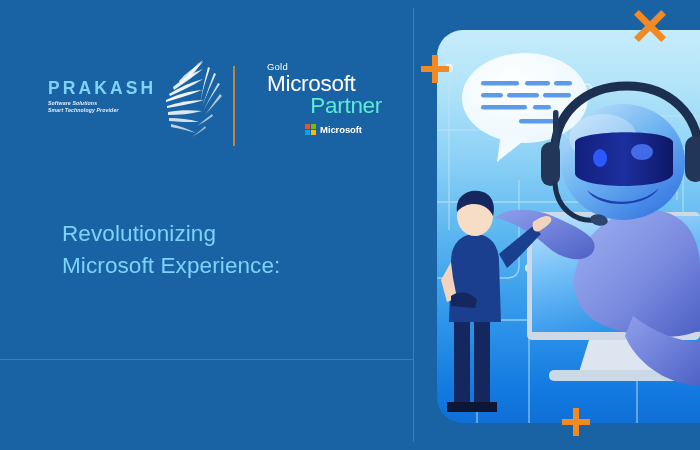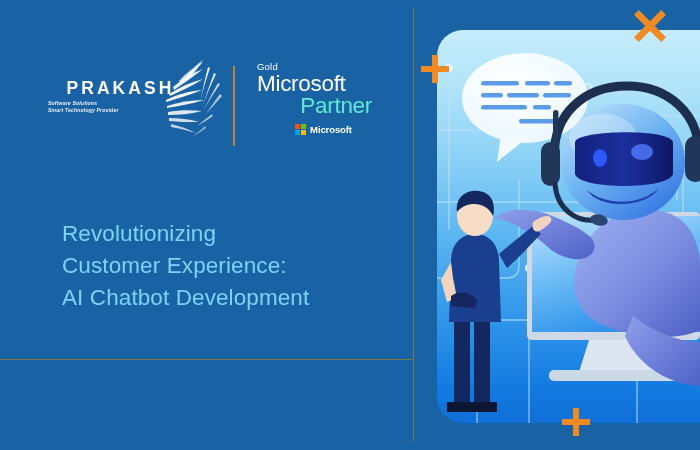--- a/index.html
+++ b/index.html
@@ -14,30 +14,30 @@
   
   .rule-v { position:absolute; left:413px; top:8px; width:1px; height:434px;
             background:#7d7347; }
   .rule-h { position:absolute; left:0; top:359px; width:414px; height:1px;
             background:#7d7347; }
 
   
   .lockup { position:absolute; left:48px; top:62px; width:270px; height:88px; }
   .prakash { position:absolute; left:0; top:18px; width:145px; height:60px; }
   .prakash-word { font-size:17.5px; font-weight:bold; letter-spacing:3.1px;
-                  color:#ffffff; line-height:1; white-space:nowrap;text-align:center; }
+                  color:#7dd3fc; line-height:1; white-space:nowrap; }
   .prakash-tag { margin-top:2px; font-size:5.2px; color:#e8eef5;
                  line-height:1.45; letter-spacing:.12px; white-space:nowrap;
                  font-style:italic; font-weight:bold; }
   .sunburst { position:absolute; left:108px; top:-2px; width:66px; height:80px; }
 
   .divider { position:absolute; left:185px; top:4px; width:1.6px; height:80px;
              background:#b98a3c; }
 
-  .ms { position:absolute; left:209px; top:0px; width:115px; }
+  .ms { position:absolute; left:219px; top:0px; width:115px; }
   .ms-gold { font-size:9.5px; color:#ffffff; letter-spacing:.2px; line-height:1;
              margin-bottom:1px; }
   .ms-l1 { font-size:22.5px; color:#ffffff; line-height:1.02; letter-spacing:-.3px; }
   .ms-l2 { font-size:22.5px; color:#5eead4; line-height:1.02; letter-spacing:-.3px;
            text-align:right; }
   .ms-badge { display:flex; align-items:center; gap:4px; justify-content:center;
               margin-top:6px; margin-left:18px; }
   .ms-squares { width:11px; height:11px; display:grid;
                 grid-template-columns:1fr 1fr; grid-template-rows:1fr 1fr; gap:1px; }
   .ms-squares i { display:block; }
@@ -114,22 +114,21 @@
           <i style="background:#00a4ef"></i>
             <i style="background:#ffb900"></i>
         </span>
         <span class="ms-name">Microsoft</span>
       </div>
     </div>
   </div>
 
   <div class="headline">
     <div>Revolutionizing</div>
-    <div>Customer Experience:</div>
-    <div>AI Chatbot Development</div>
+    <div>Microsoft Experience:</div>
   </div>
 
   <div class="illus">
     <svg width="263" height="393" viewBox="0 0 263 393">
       <defs>
         <linearGradient id="gBody" x1="0" y1="0" x2="1" y2="1">
           <stop offset="0" stop-color="#9fb0f2"></stop>
             <stop offset=".55" stop-color="#7b8ce0"></stop>
           <stop offset="1" stop-color="#4d5fc4"></stop>
         </linearGradient>

